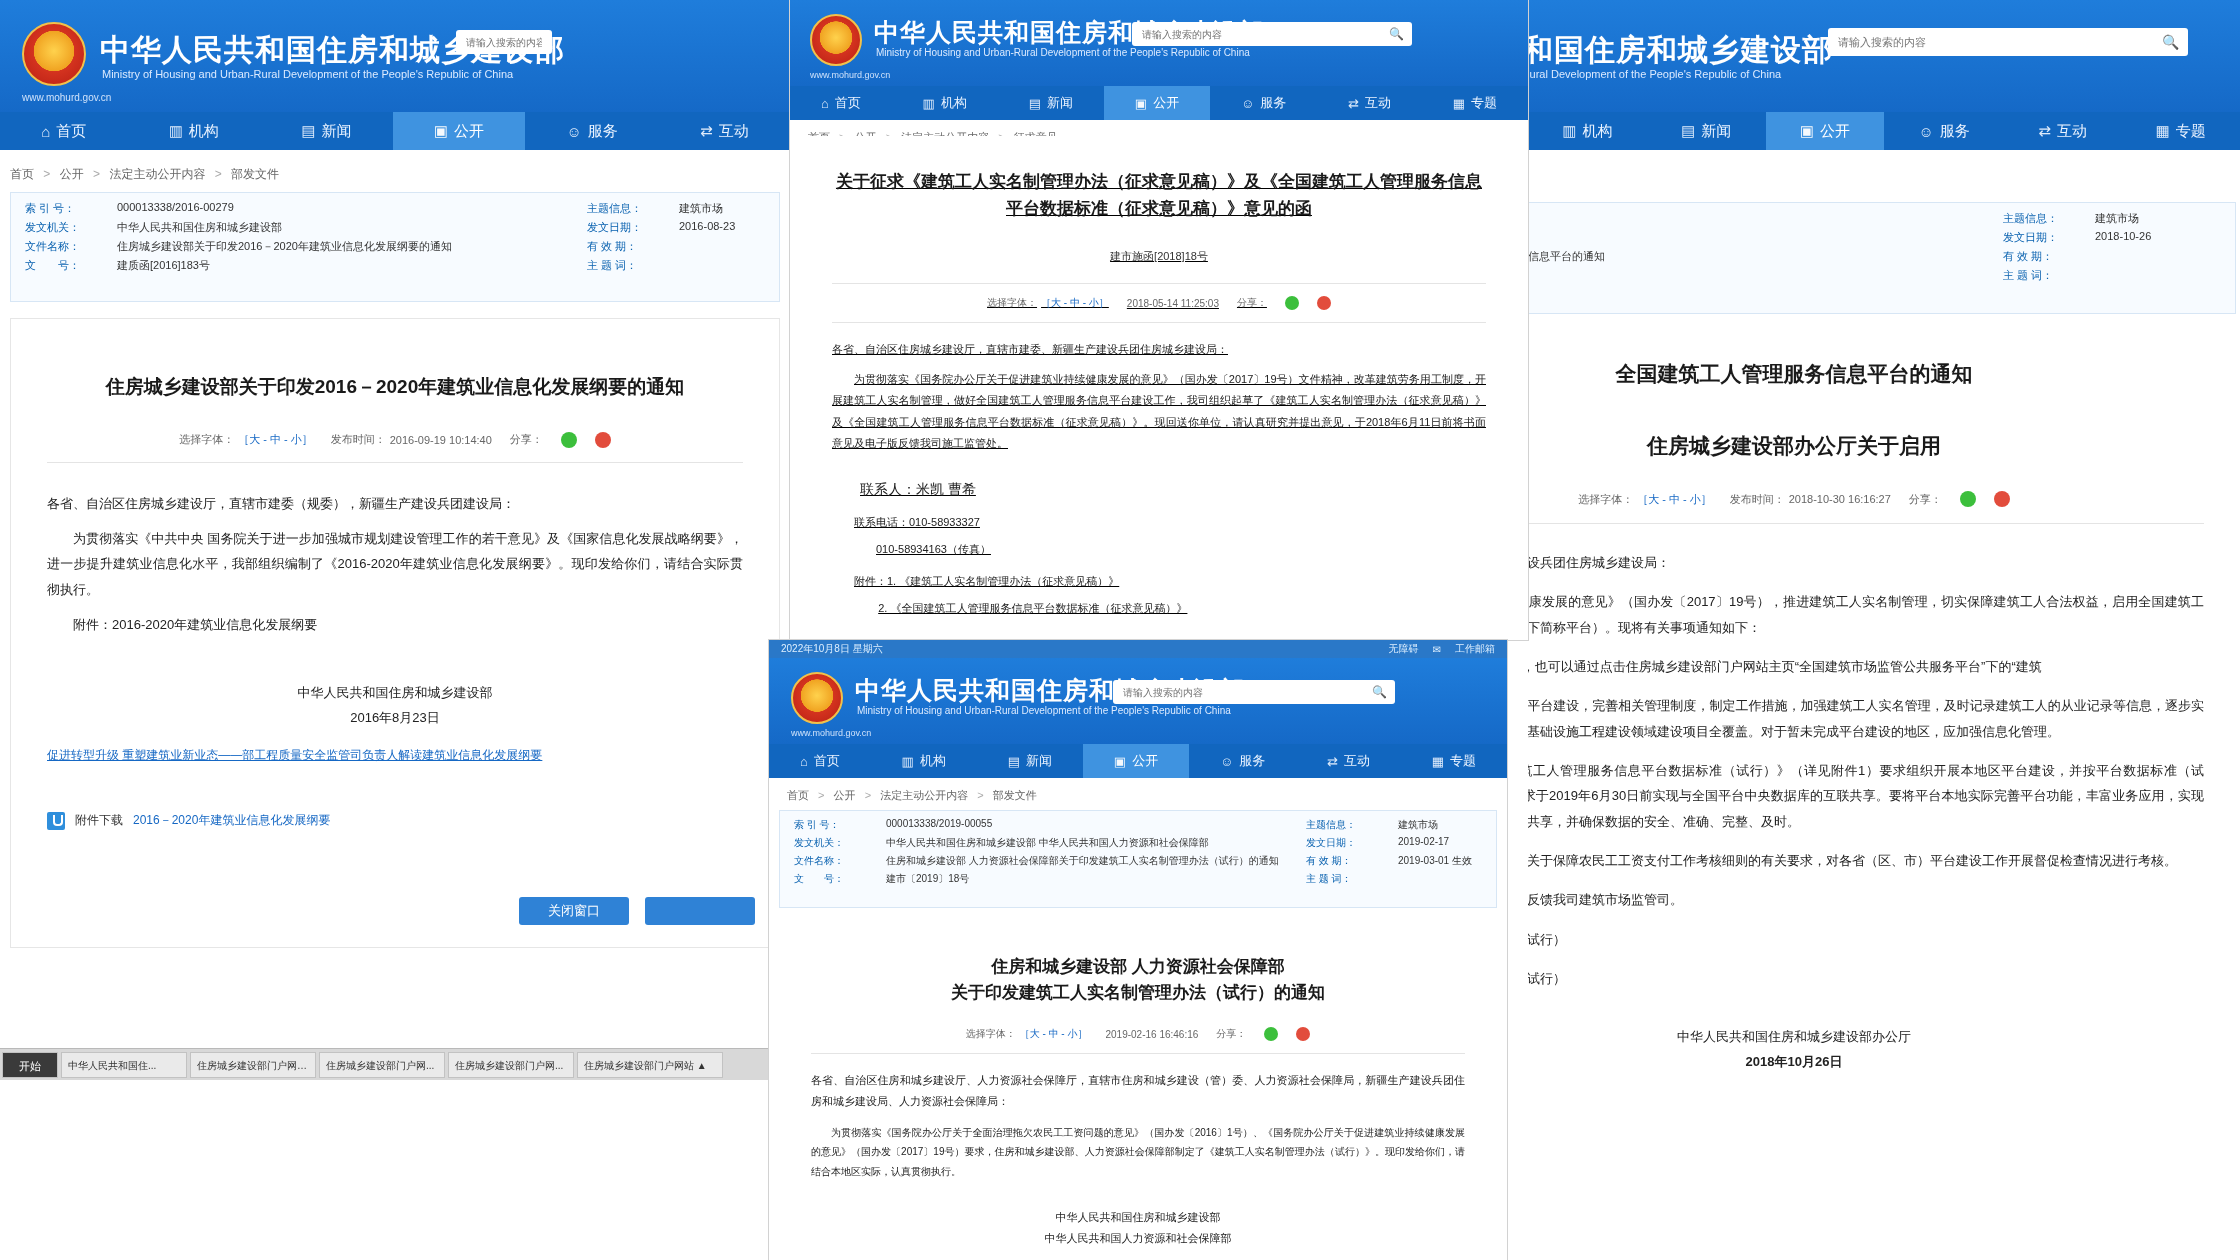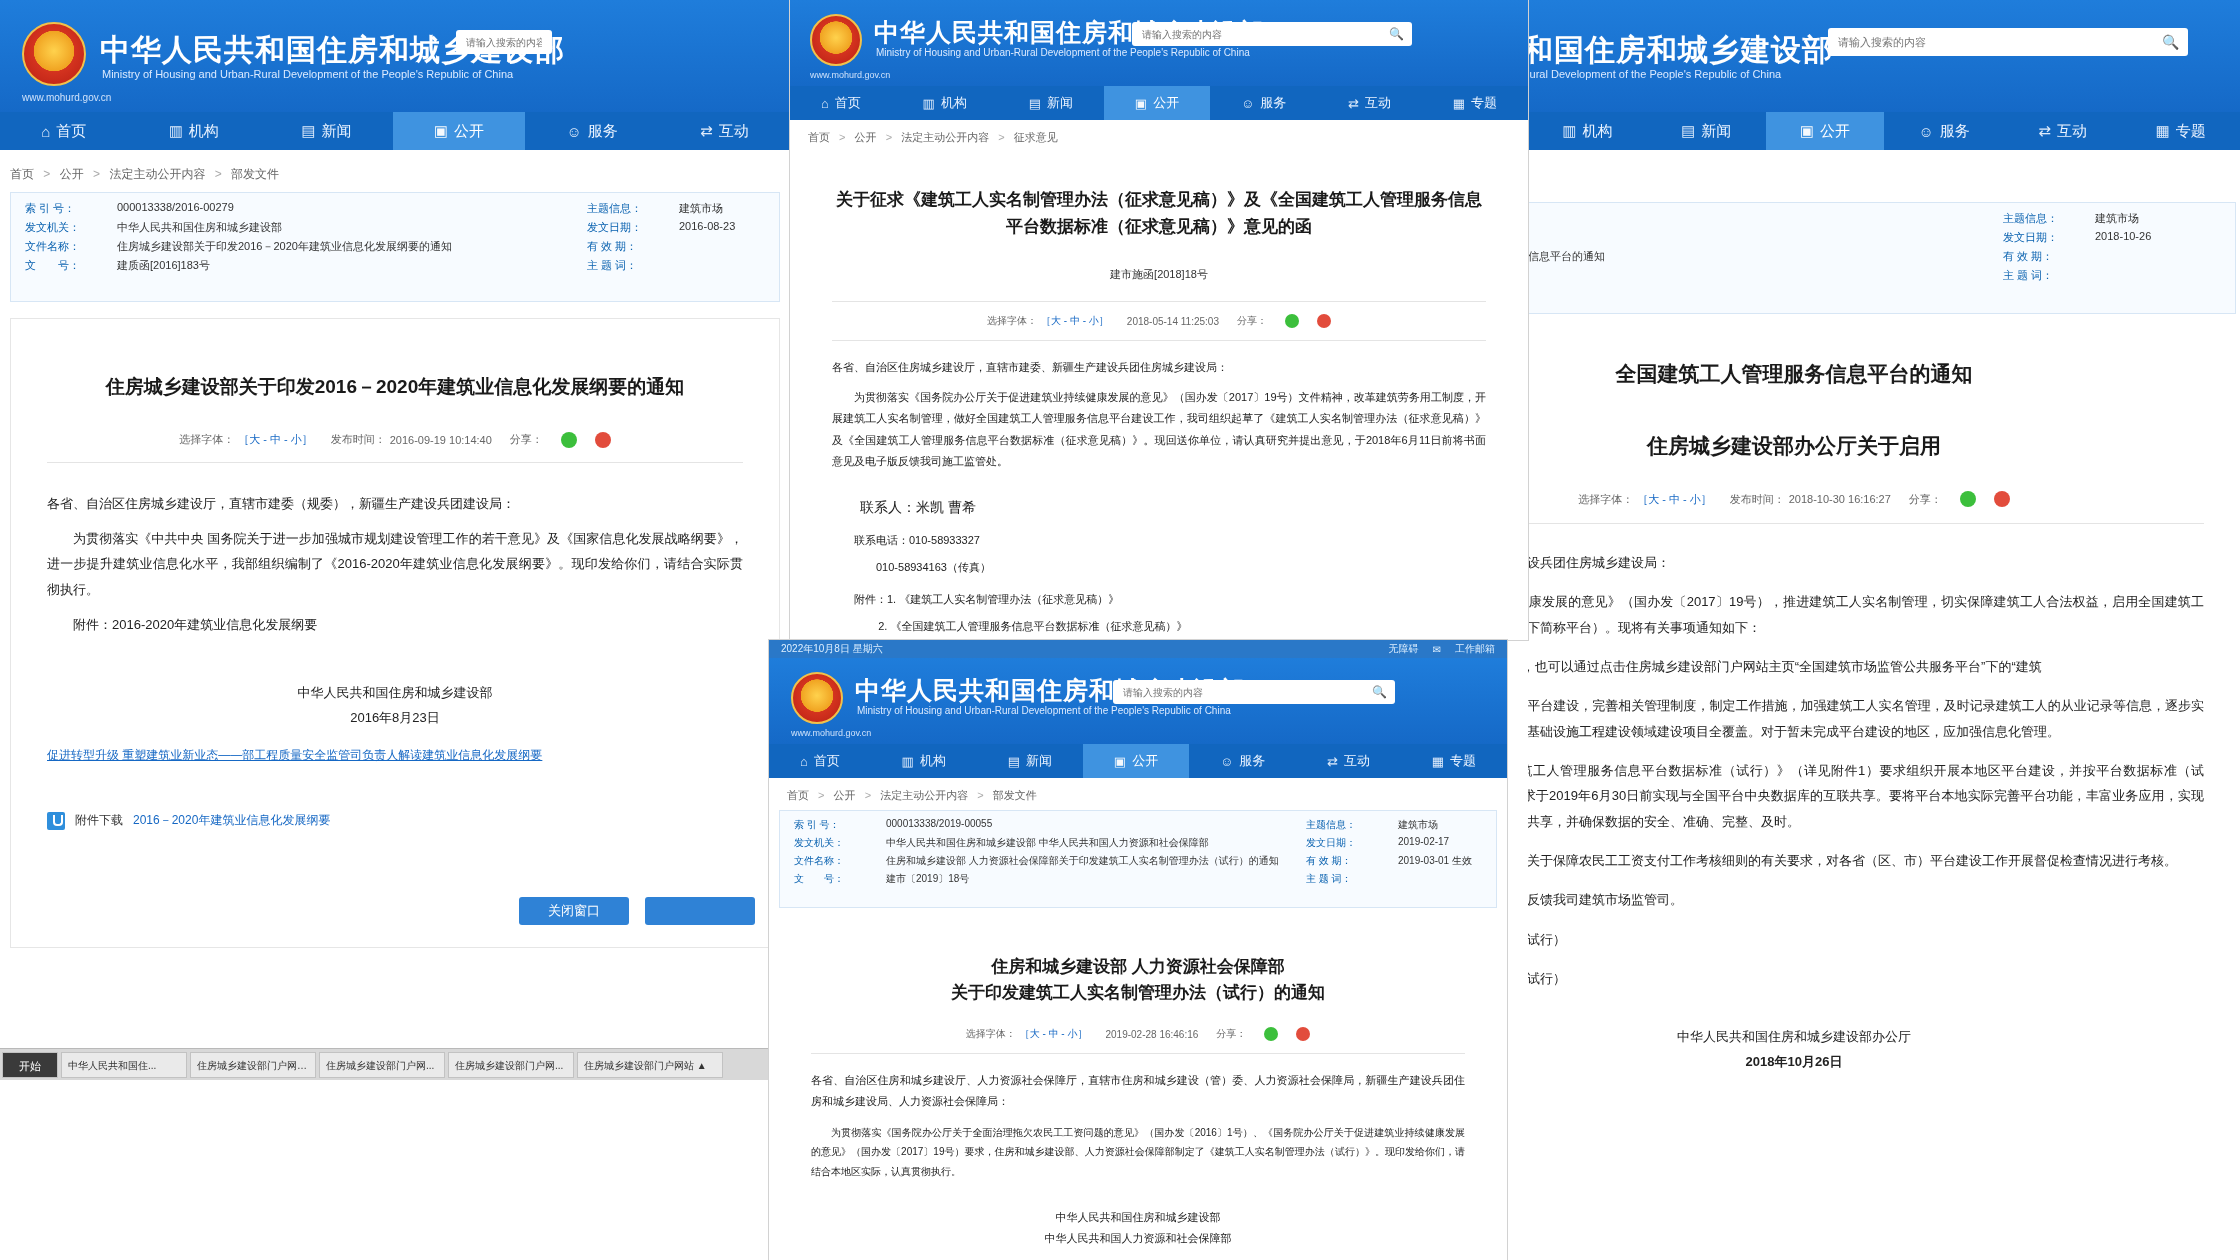--- a/index.html
+++ b/index.html
@@ -363,21 +363,21 @@
     <div class="crumb" style="position:absolute; left:18px; top:130px; font-size:11px;">
       <a>首页</a>
       <span class="sep">&gt;</span>
       <a>公开</a>
       <span class="sep">&gt;</span>
       <a>法定主动公开内容</a>
       <span class="sep">&gt;</span>
       <a>征求意见</a>
     </div>
 
-    <div class="doc-card" style="position:absolute; left:10px; top:154px; width:718px; height:490px; border:0; padding:14px 32px;">
+    <div class="doc-card" style="position:absolute; left:10px; top:136px; width:718px; height:490px; border:0; padding:14px 32px;text-decoration:underline;">
       <div class="doc-title" style="font-size:17px; margin-top:18px; line-height:1.6;">关于征求《建筑工人实名制管理办法（征求意见稿）》及《全国建筑工人管理服务信息平台数据标准（征求意见稿）》意见的函</div>
       <div class="sig" style="font-size:11px; color:#333; margin-top:24px;">建市施函[2018]18号</div>
       <div class="hr-line" style="margin-top:16px;"></div>
 
       <div class="meta-row" style="font-size:10px; margin-top:12px;">
         <span>选择字体：</span>
         <span class="fs" style="color:#1668c4; margin-left:-14px;">［大 - 中 - 小］</span>
         <span>2018-05-14 11:25:03</span>
         <span>分享：</span>
         <span class="share-ico wechat" style="width:14px;height:14px;"></span>
@@ -490,21 +490,21 @@
         </table>
     </div>
 
     <div class="doc-card" style="position:absolute; left:10px; top:282px; width:718px; height:338px; border:0; padding:14px 32px;">
       <div class="doc-title" style="font-size:17px; margin-top:18px;">住房和城乡建设部 人力资源社会保障部</div>
       <div class="doc-title" style="font-size:17px;">关于印发建筑工人实名制管理办法（试行）的通知</div>
 
       <div class="meta-row" style="font-size:10px; margin-top:22px;">
         <span>选择字体：</span>
         <span class="fs" style="color:#1668c4; margin-left:-14px;">［大 - 中 - 小］</span>
-        <span>2019-02-28 16:46:16</span>
+        <span>2019-02-16 16:46:16</span>
         <span>分享：</span>
         <span class="share-ico wechat" style="width:14px;height:14px;"></span>
         <span class="share-ico weibo" style="width:14px;height:14px;"></span>
       </div>
       <div class="hr-line" style="margin-top:12px;"></div>
 
       <div class="body-p" style="font-size:11px; margin-top:16px;">各省、自治区住房和城乡建设厅、人力资源社会保障厅，直辖市住房和城乡建设（管）委、人力资源社会保障局，新疆生产建设兵团住房和城乡建设局、人力资源社会保障局：</div>
       <div class="body-p indent" style="font-size:10px; margin-top:10px;">为贯彻落实《国务院办公厅关于全面治理拖欠农民工工资问题的意见》（国办发〔2016〕1号）、《国务院办公厅关于促进建筑业持续健康发展的意见》（国办发〔2017〕19号）要求，住房和城乡建设部、人力资源社会保障部制定了《建筑工人实名制管理办法（试行）》。现印发给你们，请结合本地区实际，认真贯彻执行。</div>
 
       <div class="sig" style="font-size:11px; margin-top:26px;">中华人民共和国住房和城乡建设部</div>

